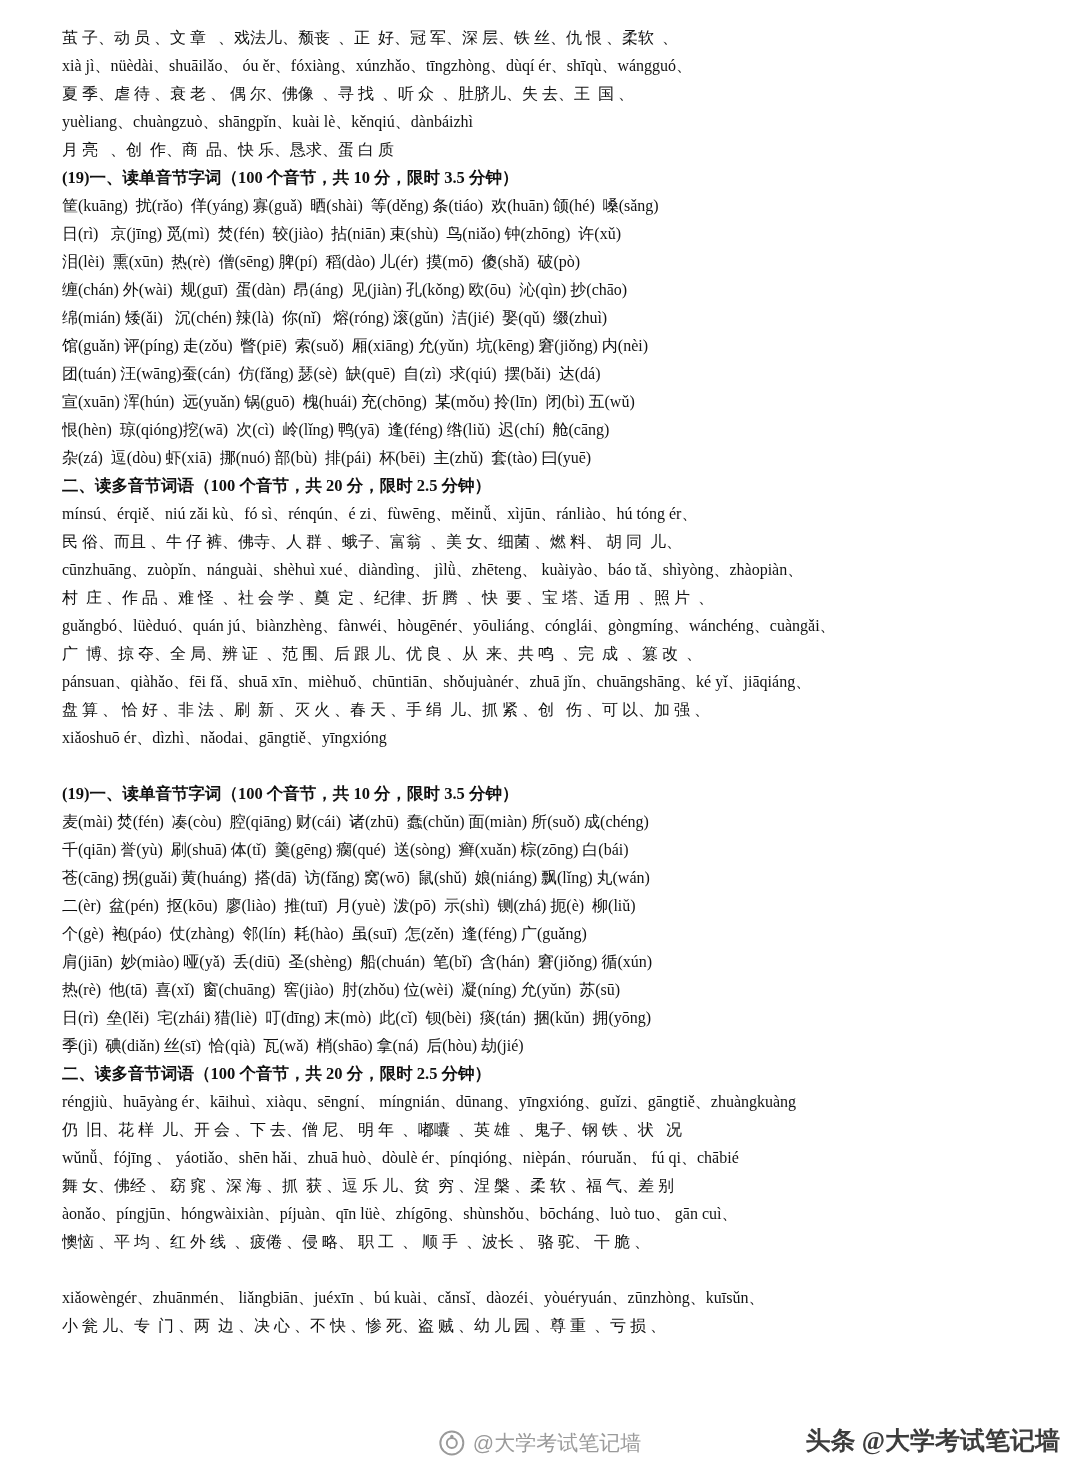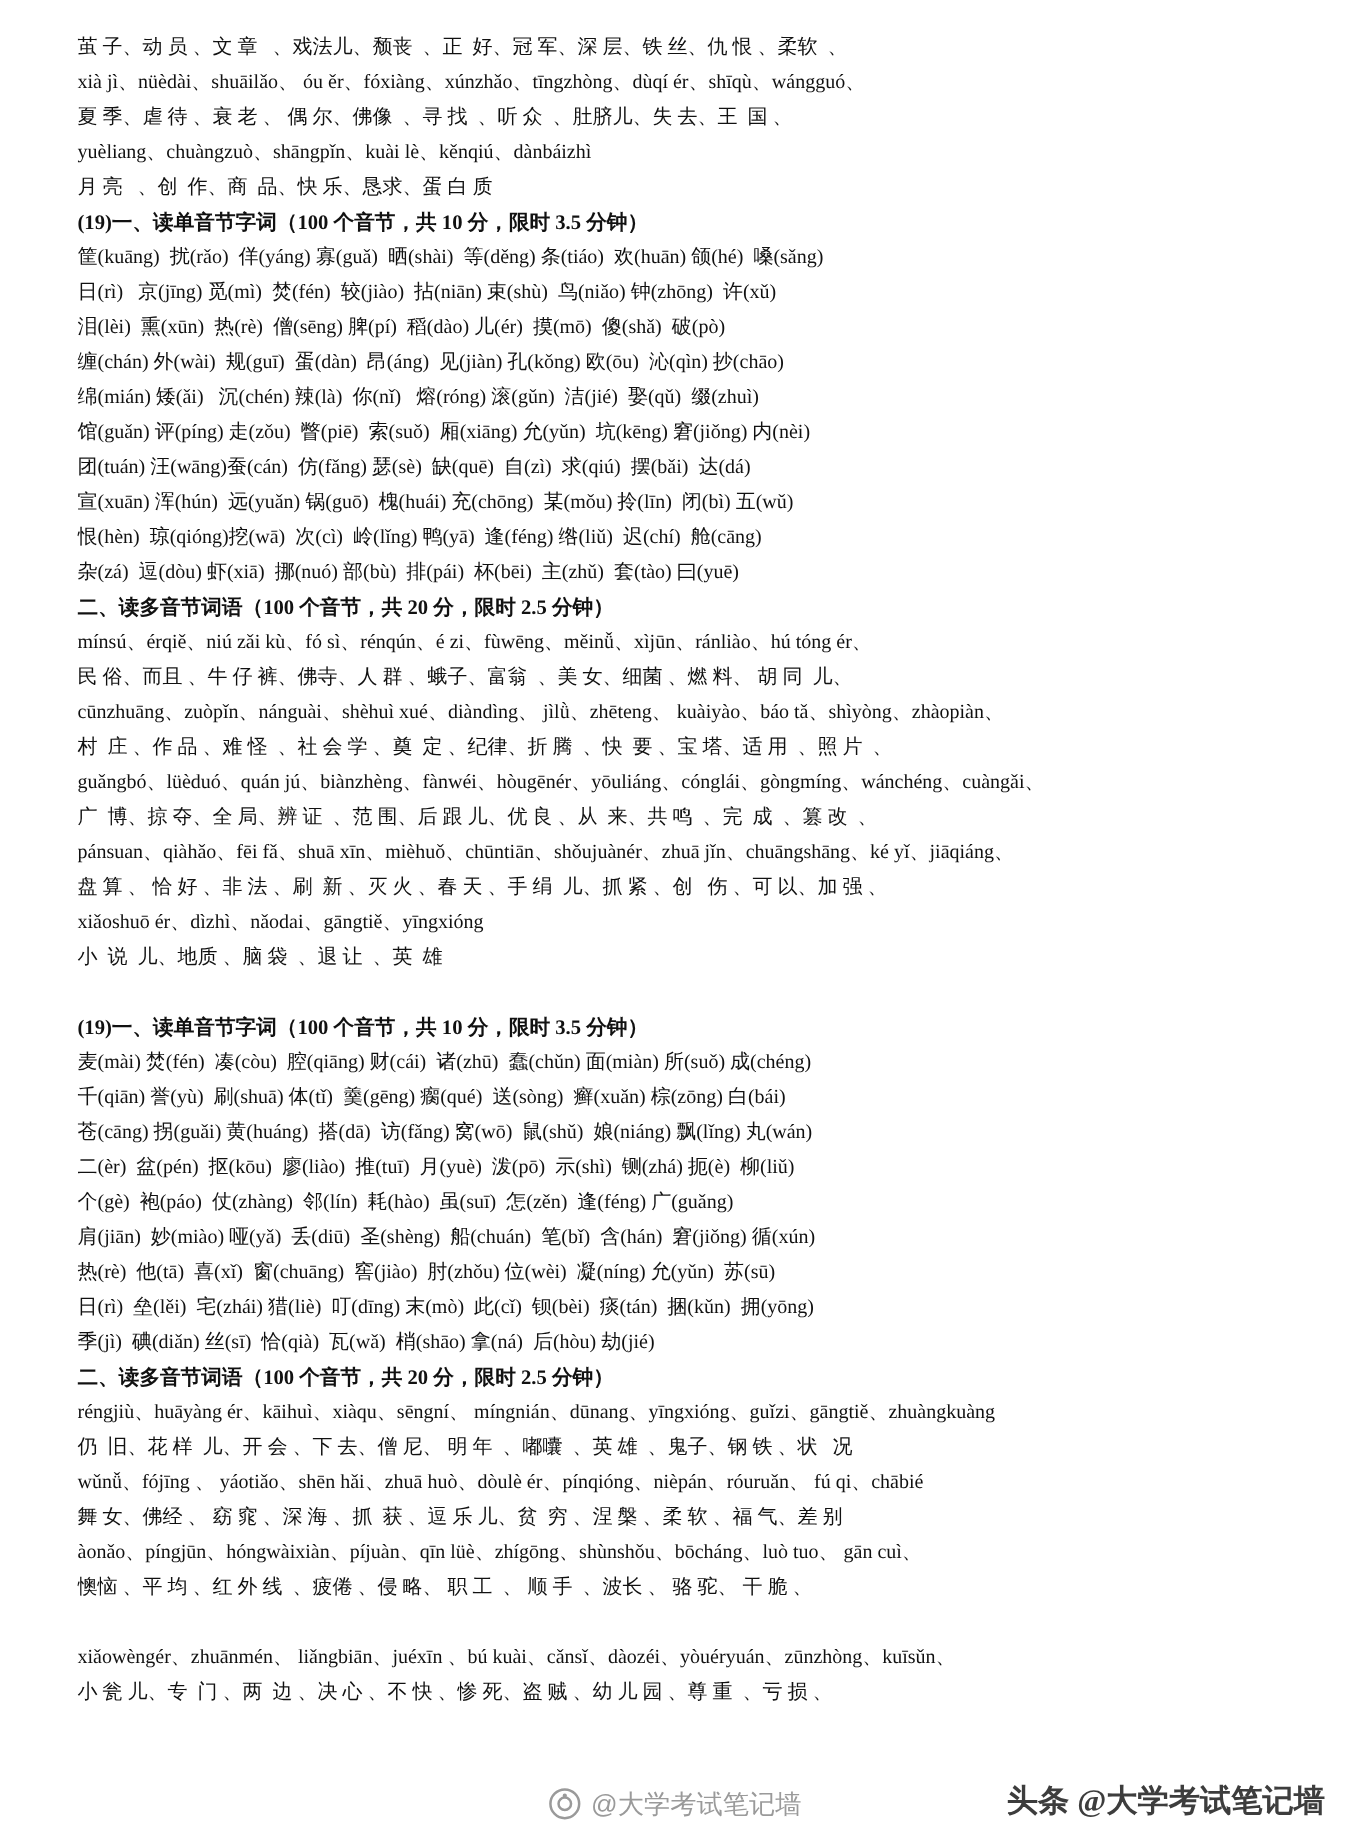--- a/index.html
+++ b/index.html
@@ -78,21 +78,20 @@
       <div class="line heading">二、读多音节词语（100 个音节，共 20 分，限时 2.5 分钟）</div>
       <div class="line">mínsú、érqiě、niú zǎi kù、fó sì、rénqún、é zi、fùwēng、měinǚ、xìjūn、ránliào、hú tóng ér、</div>
       <div class="line">民 俗、而且 、牛 仔 裤、佛寺、人 群 、蛾子、富翁  、美 女、细菌 、燃 料、 胡 同  儿、</div>
       <div class="line">cūnzhuāng、zuòpǐn、nánguài、shèhuì xué、diàndìng、 jìlǜ、zhēteng、 kuàiyào、báo tǎ、shìyòng、zhàopiàn、</div>
       <div class="line">村  庄 、作 品 、难 怪  、社 会 学 、奠  定 、纪律、折 腾  、快  要 、宝 塔、适 用  、照 片  、</div>
       <div class="line">guǎngbó、lüèduó、quán jú、biànzhèng、fànwéi、hòugēnér、yōuliáng、cónglái、gòngmíng、wánchéng、cuàngǎi、</div>
       <div class="line">广  博、掠 夺、全 局、辨 证  、范 围、后 跟 儿、优 良 、从  来、共 鸣  、完  成  、篡 改  、</div>
       <div class="line">pánsuan、qiàhǎo、fēi fǎ、shuā xīn、mièhuǒ、chūntiān、shǒujuànér、zhuā jǐn、chuāngshāng、ké yǐ、jiāqiáng、</div>
       <div class="line">盘 算 、 恰 好 、非 法 、刷  新 、灭 火 、春 天 、手 绢  儿、抓 紧 、创   伤 、可 以、加 强 、</div>
       <div class="line">xiǎoshuō ér、dìzhì、nǎodai、gāngtiě、yīngxióng</div>
-      <div class="line">小  说  儿、地质 、脑 袋  、退 让  、英  雄</div>
       <div class="line"></div>
       <div class="line heading">(19)一、读单音节字词（100 个音节，共 10 分，限时 3.5 分钟）</div>
       <div class="line">麦(mài) 焚(fén)  凑(còu)  腔(qiāng) 财(cái)  诸(zhū)  蠢(chǔn) 面(miàn) 所(suǒ) 成(chéng)</div>
       <div class="line">千(qiān) 誉(yù)  刷(shuā) 体(tǐ)  羹(gēng) 瘸(qué)  送(sòng)  癣(xuǎn) 棕(zōng) 白(bái)</div>
       <div class="line">苍(cāng) 拐(guǎi) 黄(huáng)  搭(dā)  访(fǎng) 窝(wō)  鼠(shǔ)  娘(niáng) 飘(lǐng) 丸(wán)</div>
       <div class="line">二(èr)  盆(pén)  抠(kōu)  廖(liào)  推(tuī)  月(yuè)  泼(pō)  示(shì)  铡(zhá) 扼(è)  柳(liǔ)</div>
       <div class="line">个(gè)  袍(páo)  仗(zhàng)  邻(lín)  耗(hào)  虽(suī)  怎(zěn)  逢(féng) 广(guǎng)</div>
       <div class="line">肩(jiān)  妙(miào) 哑(yǎ)  丢(diū)  圣(shèng)  船(chuán)  笔(bǐ)  含(hán)  窘(jiǒng) 循(xún)</div>
       <div class="line">热(rè)  他(tā)  喜(xǐ)  窗(chuāng)  窖(jiào)  肘(zhǒu) 位(wèi)  凝(níng) 允(yǔn)  苏(sū)</div>
       <div class="line">日(rì)  垒(lěi)  宅(zhái) 猎(liè)  叮(dīng) 末(mò)  此(cǐ)  钡(bèi)  痰(tán)  捆(kǔn)  拥(yōng)</div>

